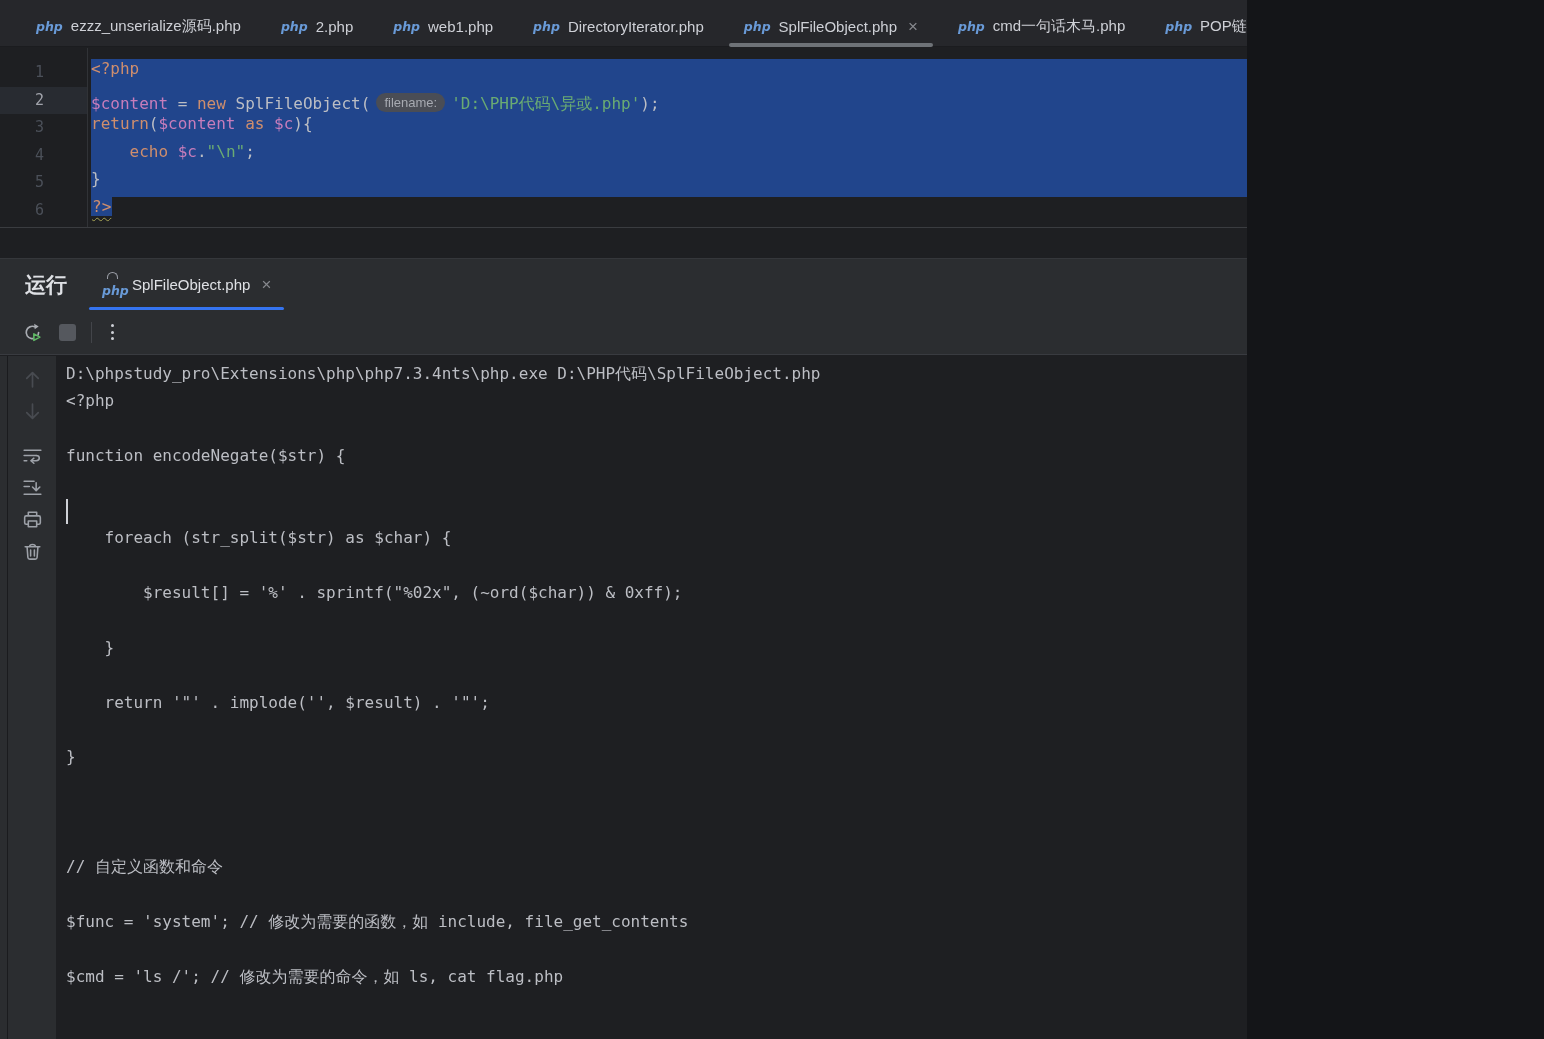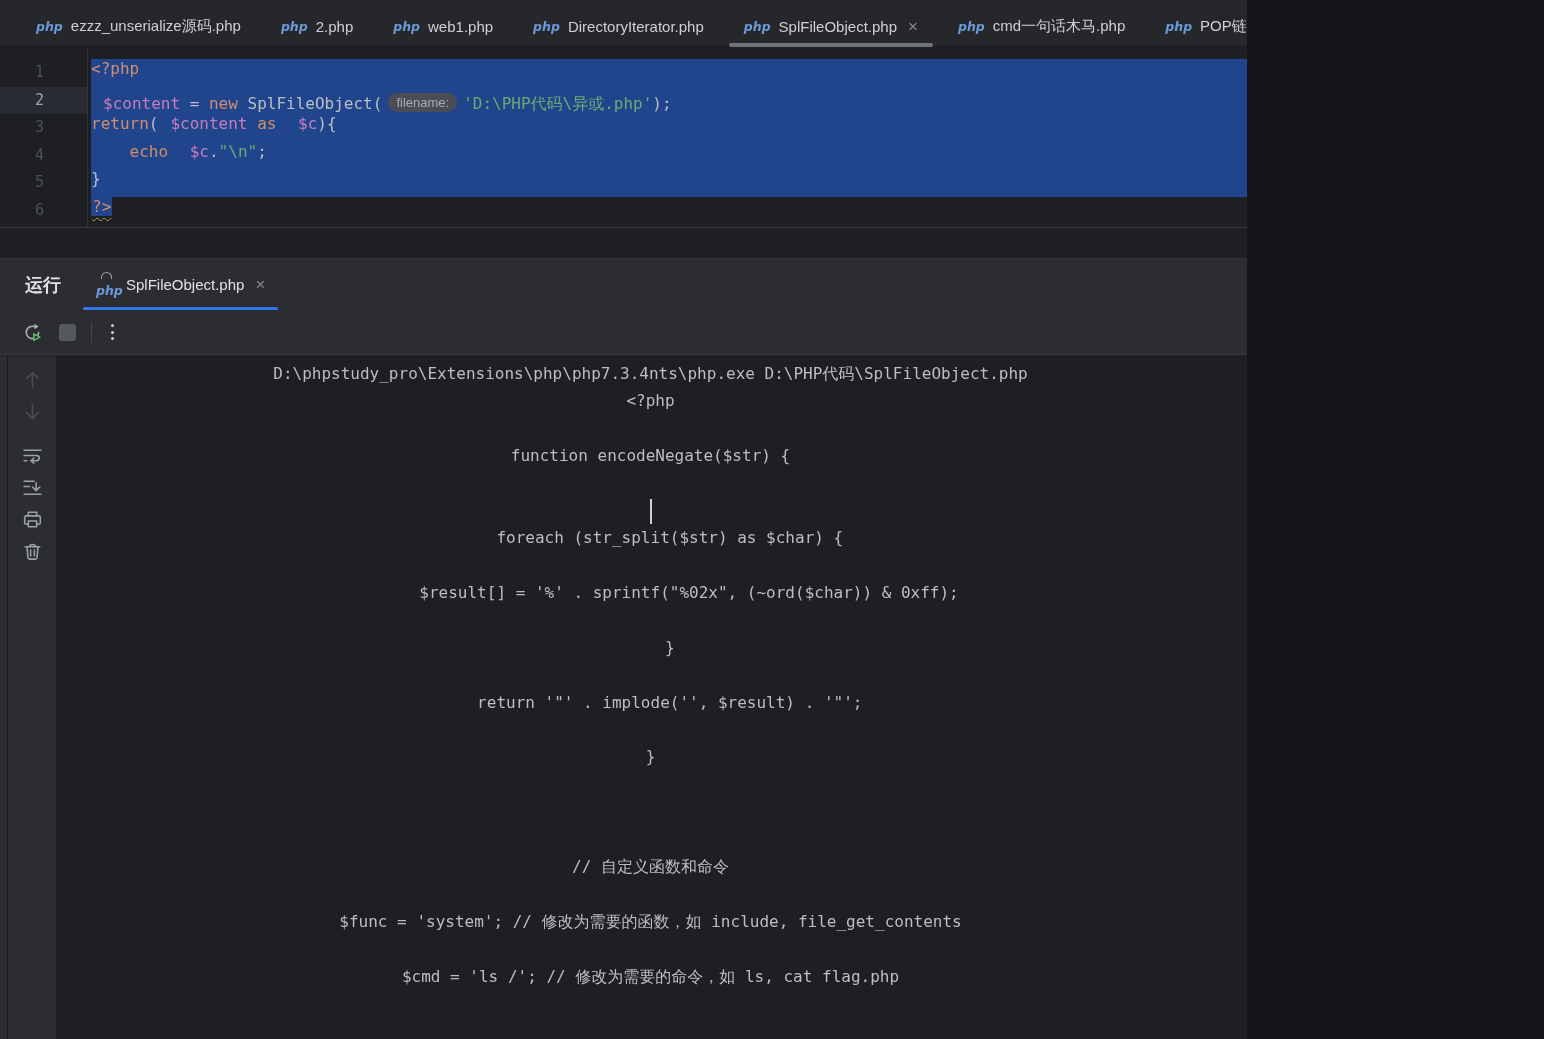--- a/index.html
+++ b/index.html
@@ -35,39 +35,39 @@
   }
   .egutter .num { height:27.5px; line-height:27.5px; text-align:right; padding-right:43px; }
   .egutter .num.active { color:#A1A3AB; background:#282B31; }
   .ecode { flex:1; position:relative; padding:11px 0 0 3px; overflow:hidden; }
   .cline {
     height:27.5px; line-height:27.5px; white-space:pre;
     font:16px "DejaVu Sans Mono", monospace; color:#BCBEC4;
   }
   .ecode .cline.sel-full { background:#21458C; }
   .tok-kw { color:#CF8E6D; }
-  .tok-var { color:#C77DBB;padding-left:12px; }
+  .tok-var { color:#C77DBB; }
   .tok-str { color:#6AAB73; }
   .tok-pl { color:#BCBEC4; }
   .tok-sel { background:#21458C; padding:0 1px; }
   .tok-wavy { text-decoration:underline wavy #A3A154 1px; text-underline-offset:5px; }
   .tok-hint {
     display:inline-block; background:#4A4D55; color:#A7AAB1; border-radius:10px;
     padding:2px 8px; margin:8px 6px; font:13px "Liberation Sans", sans-serif;
     position:relative; top:-2px; line-height:1.2;
   }
   .mline { position:absolute; left:1203px; top:0; bottom:0; width:1px; background:rgba(255,255,255,0.13); }
   
   .gap { position:absolute; top:229px; left:0; right:0; height:29px; background:#1E1F22; }
   
   .runheader {
     position:absolute; top:258px; left:0; right:0; height:52px; background:#2B2D30;
     border-top:1px solid #35373B; display:flex; align-items:stretch; padding-left:25px;
   }
-  .runtitle { align-self:center; font-weight:bold; font-size:18px; color:#DFE1E5; }
+  .runtitle { align-self:center; font-weight:bold; font-size:21px; color:#DFE1E5; }
   .runtab {
     margin-left:22px; display:flex; align-items:center; padding:0 13px;
     position:relative; color:#DFE1E5; font-size:15px;
   }
   .runtab::after {
     content:""; position:absolute; left:0; right:0; bottom:0; height:3px;
     border-radius:3px; background:#3574F0;
   }
   .runtab-icon { position:relative; width:24px; height:26px; flex:none; margin-right:6px; }
   .runtab-icon .arc {
@@ -88,21 +88,21 @@
   
   .runbody { position:absolute; top:356px; left:0; right:0; bottom:0; display:flex; }
   .rail { width:8px; flex:none; background:#2B2D30; border-right:1px solid #1A1B1E; }
   .cgutter {
     width:48px; flex:none; background:#2B2D30; display:flex; flex-direction:column;
     align-items:center; padding-top:12px; gap:9px;
   }
   .gicon { width:23px; height:23px; display:flex; align-items:center; justify-content:center; }
   .gicon.dim svg { opacity:.55; }
   .gicon.pad { margin-top:12px; }
-  .console { flex:1; background:#1E1F22; padding:4px 12px 0 10px; overflow:hidden;text-align:center; }
+  .console { flex:1; background:#1E1F22; padding:4px 12px 0 10px; overflow:hidden; }
   .console .cline { height:27.4px; line-height:27.4px; }
   .caret { display:inline-block; width:2px; height:25px; background:#CED0D6; vertical-align:middle; }
 </style>
 </head>
 <body>
 
 <div class="window">
 
   <div class="tabbar">
     <div class="tab">

